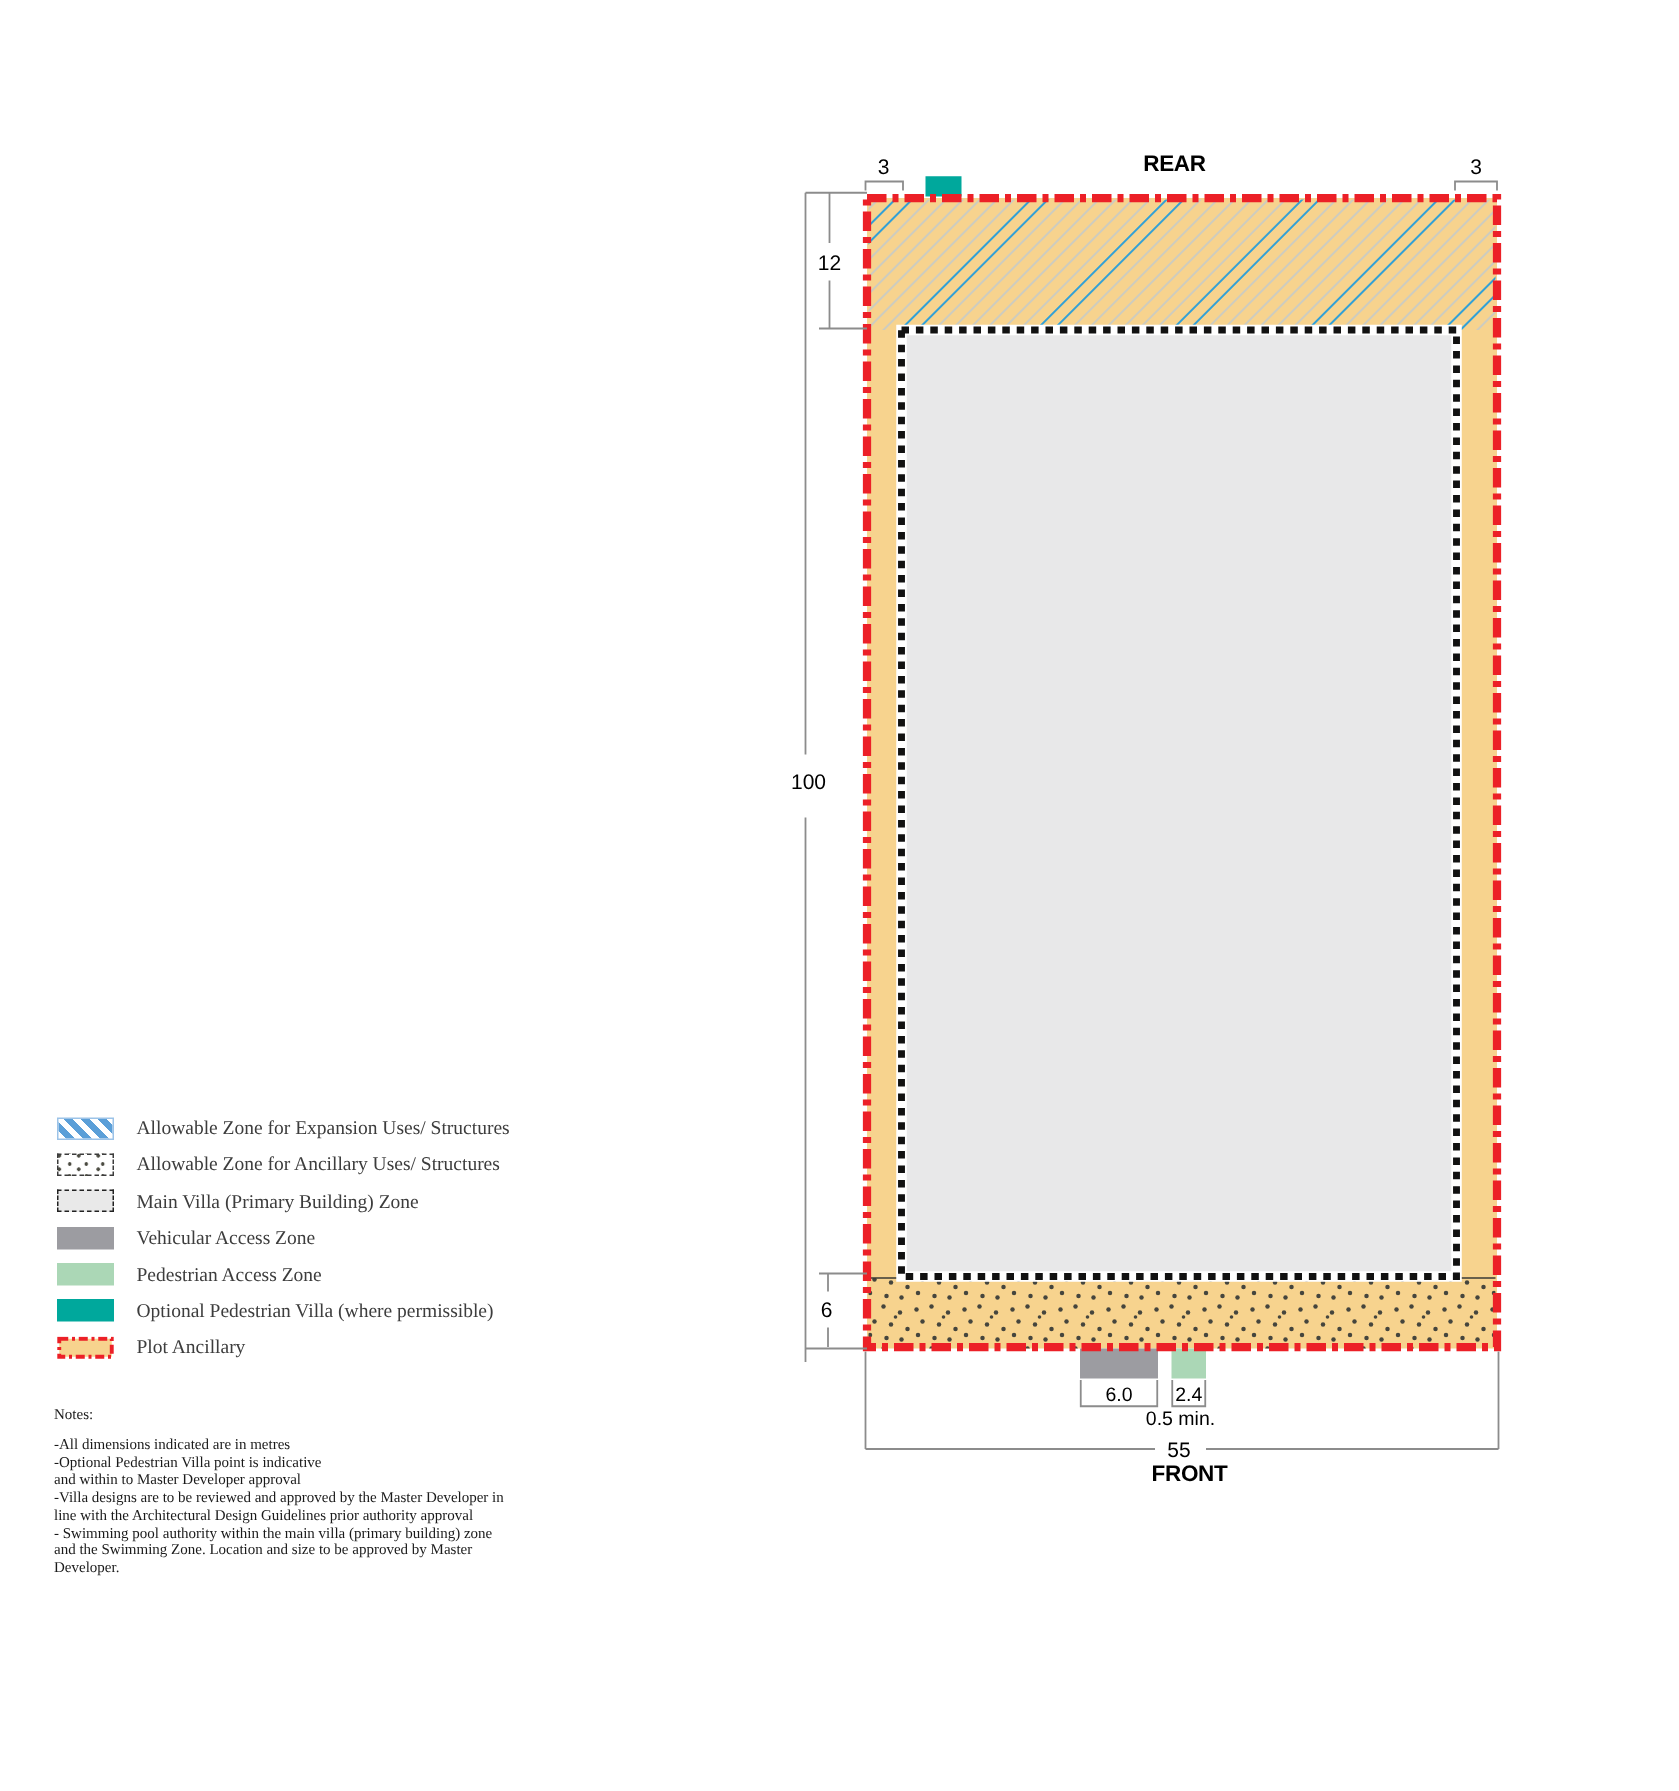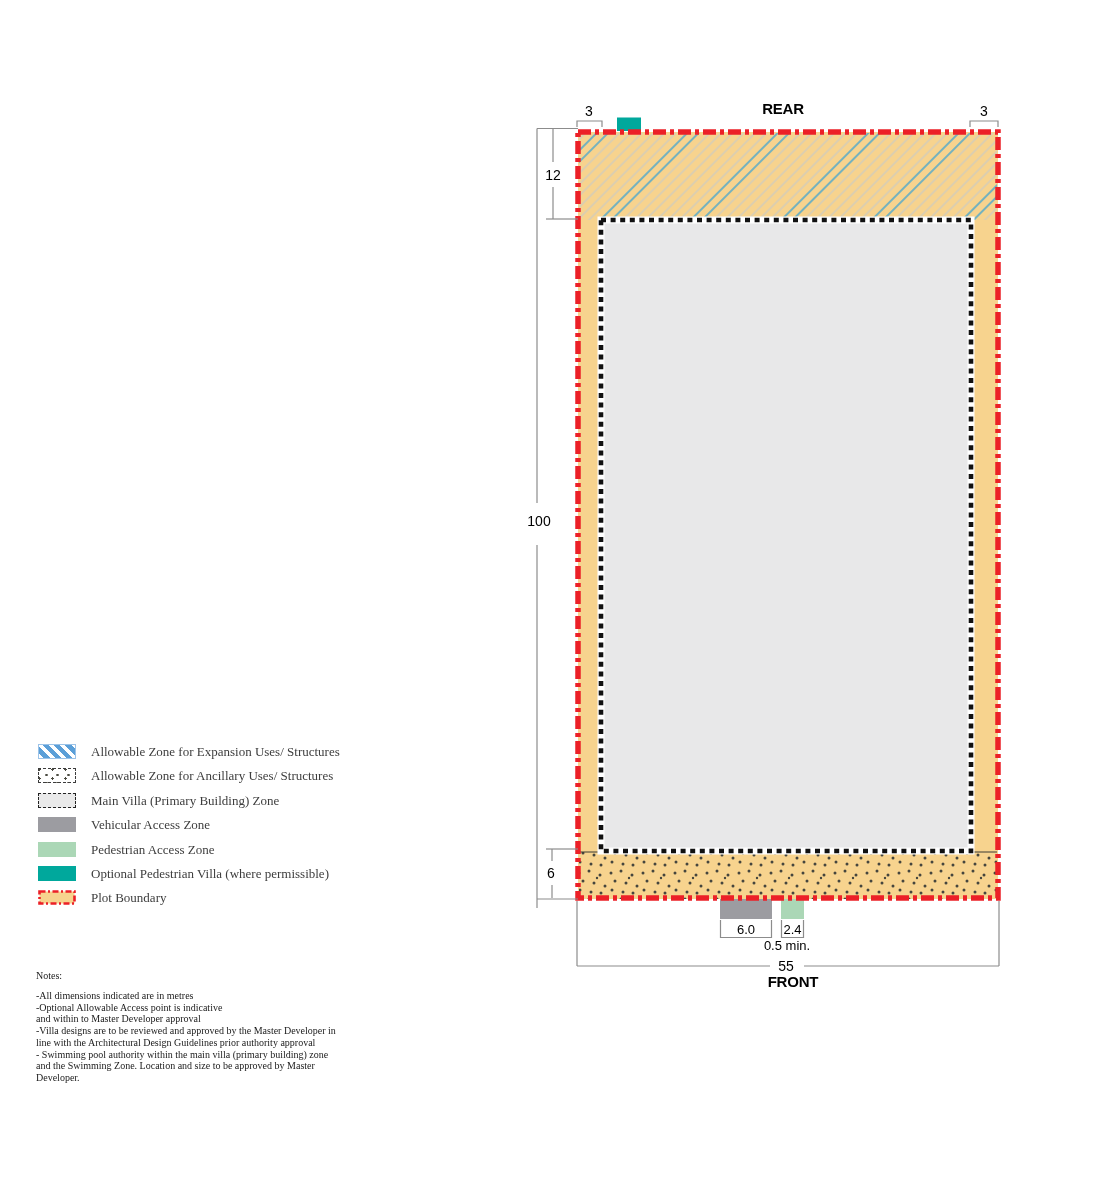--- a/index.html
+++ b/index.html
@@ -7,21 +7,21 @@
     position:relative;
     width:1119px;height:1194px;
     background:#ffffff;
     font-family:"Liberation Sans", sans-serif;
     overflow:hidden;
   }
   .diagram-svg{position:absolute;left:0;top:0;}
 
   
   .legend{position:absolute;left:38px;top:744px;}
-  .legend-row{display:flex;align-items:flex-start;gap:15px;height:16px;margin-bottom:8.4px;}
+  .legend-row{display:flex;align-items:center;gap:15px;height:16px;margin-bottom:8.4px;}
   .legend-label{
     font-family:"Liberation Serif", serif;
     font-size:13px;color:#3d3d3d;white-space:nowrap;line-height:16px;
   }
   .sw{width:38px;height:15px;box-sizing:border-box;flex:0 0 auto;}
   .sw-expansion{
     border:1px solid #9cc3e8;
     background:repeating-linear-gradient(45deg,#ffffff 0 3.5px,#5b9fd8 3.5px 8px);
   }
   .sw-ancillary{
@@ -36,21 +36,21 @@
   .sw-vehicular{background:#9c9ca1;}
   .sw-pedestrian{background:#abd7b6;}
   .sw-optional{background:#00a89c;}
   .sw-boundary{padding:0;border:none;}
 
   
   .notes{
     position:absolute;left:36px;top:938px;width:310px;
     font-family:"Liberation Serif", serif;font-size:10px;color:#1a1a1a;
   }
-  .notes-title{margin-bottom:9px;margin-top:32px;}
+  .notes-title{margin-bottom:9px;}
   .notes-line{line-height:11.7px;white-space:nowrap;}
 
   
   text{font-family:"Liberation Sans", sans-serif;fill:#000000;}
   .t-head{font-size:15px;font-weight:bold;letter-spacing:-0.2px;}
   .t-dim{font-size:14px;}
   .t-dim-s{font-size:13px;}
 </style>
 </head>
 <body>
@@ -173,29 +173,29 @@
 
     <div class="legend-row">
       <span class="sw sw-optional"></span>
       <span class="legend-label">Optional Pedestrian Villa (where permissible)</span>
     </div>
 
     <div class="legend-row">
       <span class="sw sw-boundary"><svg width="38" height="15" viewBox="0 0 38 15">
             <rect x="1.5" y="1.5" width="35" height="12" fill="#F7D38E" stroke="#EC2027" stroke-width="2.6" stroke-dasharray="6 2.5 2 2.5"></rect>
           </svg></span>
-      <span class="legend-label">Plot Boundary</span>
+      <span class="legend-label">Plot Ancillary</span>
     </div>
 
   </div>
 
   <div class="notes">
     <div class="notes-title">Notes:</div>
     <div class="notes-line">-All dimensions indicated are in metres</div>
-    <div class="notes-line">-Optional Allowable Access point is indicative</div>
+    <div class="notes-line">-Optional Pedestrian Villa point is indicative</div>
     <div class="notes-line">and within to Master Developer approval</div>
     <div class="notes-line">-Villa designs are to be reviewed and approved by the Master Developer in</div>
     <div class="notes-line">line with the Architectural Design Guidelines prior authority approval</div>
     <div class="notes-line">- Swimming pool authority within the main villa (primary building) zone</div>
     <div class="notes-line">and the Swimming Zone. Location and size to be approved by Master</div>
     <div class="notes-line">Developer.</div>
   </div>
 
 </div>
 

